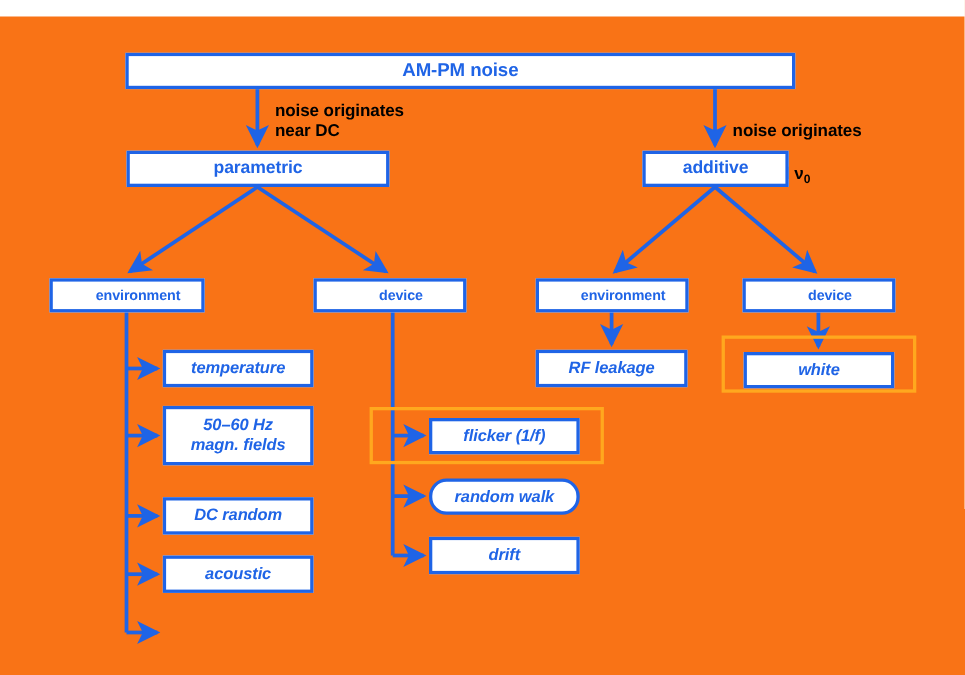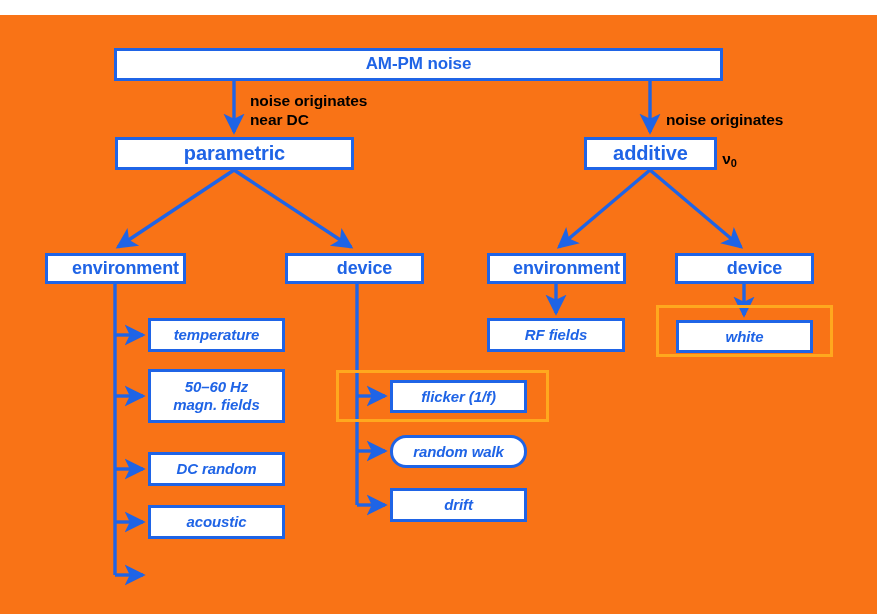--- a/index.html
+++ b/index.html
@@ -21,22 +21,22 @@
     font-weight:bold;
     display:flex;
     align-items:center;
     justify-content:center;
     text-align:center;
     line-height:1.18;
     letter-spacing:-0.1px;
     white-space:pre-line;
   }
   .n-root{font-size:17px;}
-  .n-mid{font-size:20px;}
-  .n-cat{font-size:18px;padding-left:20px;}
+  .n-mid{font-size:16px;}
+  .n-cat{font-size:13px;padding-left:20px;}
   .n-leaf{font-size:15px;font-style:italic;}
   .edge-label{
     position:absolute;
     color:#000000;
     font-weight:bold;
     font-size:15.5px;
     line-height:1.25;
     white-space:pre-line;
     letter-spacing:-0.1px;
   }
@@ -112,19 +112,19 @@
   <div class="node n-leaf" style="left:148px;top:303px;width:137px;height:34px;">temperature</div>
   <div class="node n-leaf" style="left:148px;top:354px;width:137px;height:54px;">50–60 Hz
 magn. fields</div>
   <div class="node n-leaf" style="left:148px;top:437px;width:137px;height:34px;">DC random</div>
   <div class="node n-leaf" style="left:148px;top:490px;width:137px;height:34px;">acoustic</div>
 
   <div class="node n-leaf" style="left:390px;top:365px;width:137px;height:33px;">flicker (1/f)</div>
   <div class="node n-leaf" style="left:390px;top:420px;width:137px;height:33px;border-radius:16px;">random walk</div>
   <div class="node n-leaf" style="left:390px;top:473px;width:137px;height:34px;">drift</div>
 
-  <div class="node n-leaf" style="left:487px;top:303px;width:138px;height:34px;">RF fields</div>
+  <div class="node n-leaf" style="left:487px;top:303px;width:138px;height:34px;">RF leakage</div>
   <div class="node n-leaf" style="left:676px;top:305px;width:137px;height:33px;">white</div>
 
   <div class="highlight" style="left:336px;top:355px;width:213px;height:52px;"></div>
   <div class="highlight" style="left:656px;top:290px;width:177px;height:52px;"></div>
 
 </div>
 
 </body></html>

